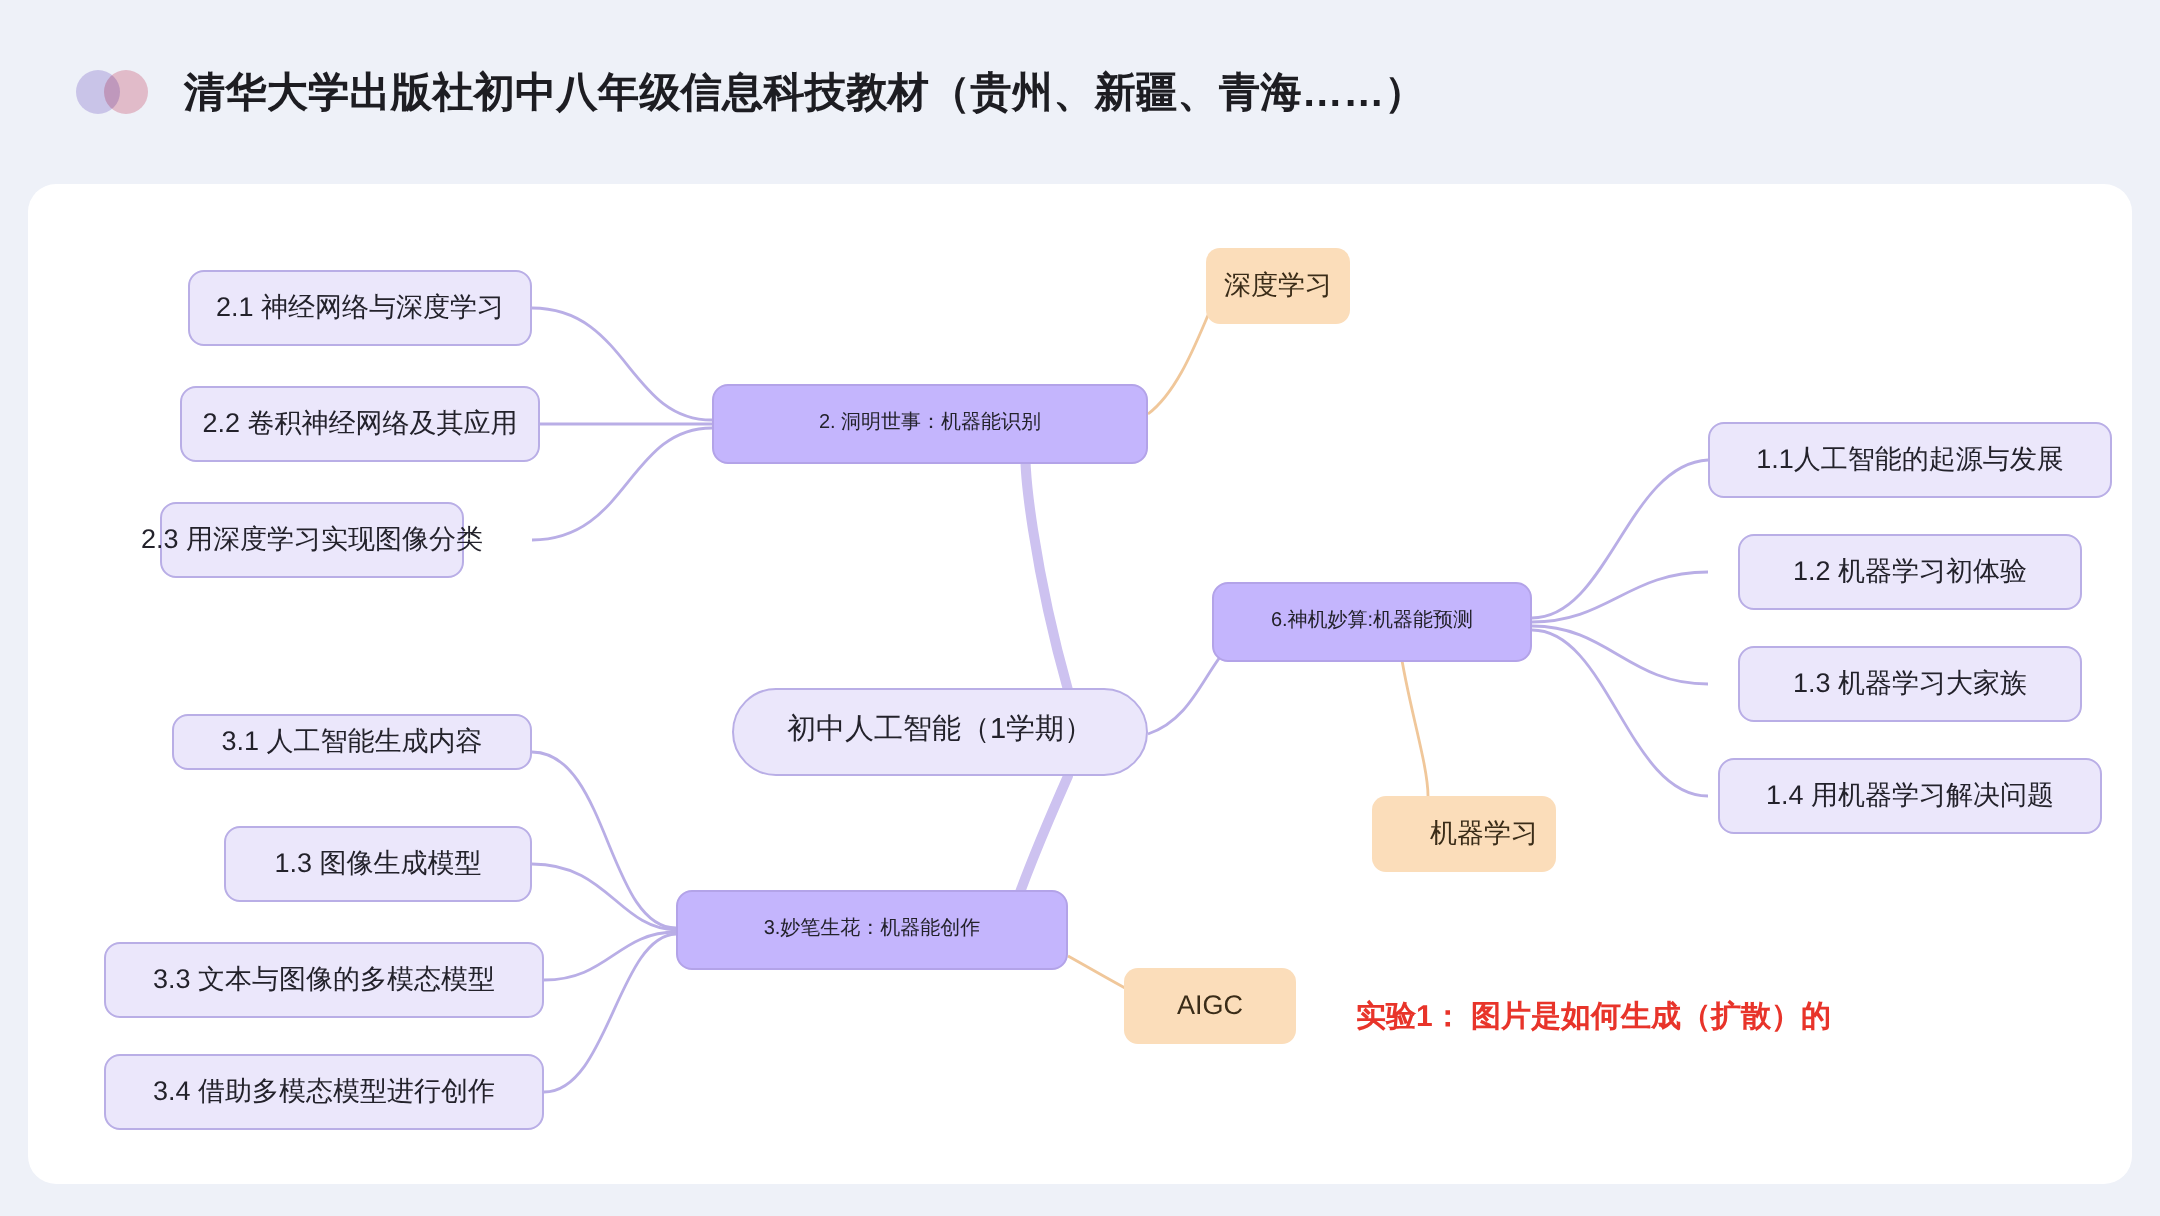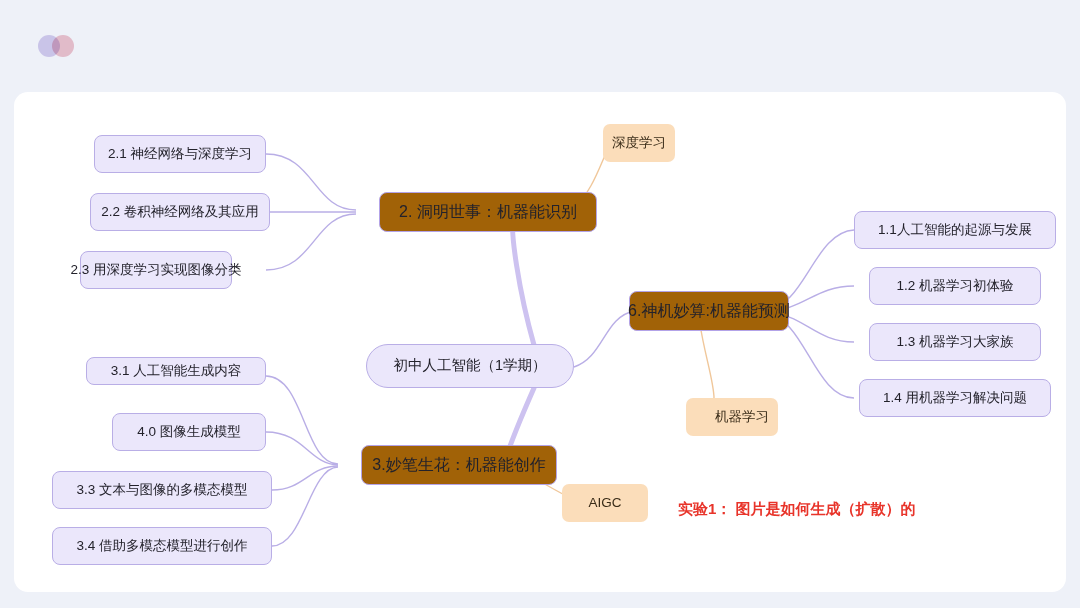--- a/index.html
+++ b/index.html
@@ -83,24 +83,23 @@
     font-size: 13.5px;
     color: #23222b;
     white-space: nowrap;
     line-height: 1.2;
   }
   .purple-light {
     background: #ebe7fb;
     border: 1px solid #b9aee6;
   }
   .purple-mid {
-    background: #a16207;
+    background: #c4b5fd;
     border: 1px solid #b3a3e8;
-    font-size: 16px;
-    margin-left: 23px;
+    font-size: 10px;
   }
   .center-node {
     background: #ebe7fb;
     border: 1px solid #b9aee6;
     border-radius: 26px;
     font-size: 14.5px;
   }
   .peach {
     background: #fbddba;
     border: none;
@@ -120,20 +119,21 @@
 </head>
 <body>
 
 <div id="root">
 
   <div id="header">
     <div class="logo">
       <div class="c1"></div>
       <div class="c2"></div>
     </div>
+    <div id="header-title">清华大学出版社初中八年级信息科技教材（贵州、新疆、青海……）</div>
   </div>
 
   <div id="canvas">
 
     <svg id="links" viewBox="0 0 1052 500">
       <g fill="none" stroke="#b9aee6" stroke-width="1.4">
 
         <path d="M560 275 C 590 265, 590 225, 620 219"></path>
 
         <path d="M520 253 C 505 200, 495 135, 500 125" stroke-width="5" stroke="#cdc2f0" stroke-linecap="round"></path>
@@ -171,21 +171,21 @@
     <div class="node peach" style="left:589px; top:32px; width:72px; height:38px;">深度学习</div>
 
     <div class="node purple-mid" style="left:592px; top:199px; width:160px; height:40px;">6.神机妙算:机器能预测</div>
     <div class="node purple-light" style="left:840px; top:119px; width:202px; height:38px;">1.1人工智能的起源与发展</div>
     <div class="node purple-light" style="left:855px; top:175px; width:172px; height:38px;">1.2 机器学习初体验</div>
     <div class="node purple-light" style="left:855px; top:231px; width:172px; height:38px;">1.3 机器学习大家族</div>
     <div class="node purple-light" style="left:845px; top:287px; width:192px; height:38px;">1.4 用机器学习解决问题</div>
     <div class="node peach" style="left:672px; top:306px; width:92px; height:38px;padding-left:20px;">机器学习</div>
 
     <div class="node purple-light" style="left:72px; top:265px; width:180px; height:28px;">3.1 人工智能生成内容</div>
-    <div class="node purple-light" style="left:98px; top:321px; width:154px; height:38px;">4.0 图像生成模型</div>
+    <div class="node purple-light" style="left:98px; top:321px; width:154px; height:38px;">1.3 图像生成模型</div>
     <div class="node purple-light" style="left:38px; top:379px; width:220px; height:38px;">3.3 文本与图像的多模态模型</div>
     <div class="node purple-light" style="left:38px; top:435px; width:220px; height:38px;">3.4 借助多模态模型进行创作</div>
     <div class="node purple-mid" style="left:324px; top:353px; width:196px; height:40px;">3.妙笔生花：机器能创作</div>
     <div class="node peach" style="left:548px; top:392px; width:86px; height:38px;">AIGC</div>
 
     <div class="note" style="left:664px; top:402px;">实验1：  图片是如何生成（扩散）的</div>
 
   </div>
 </div>
 

